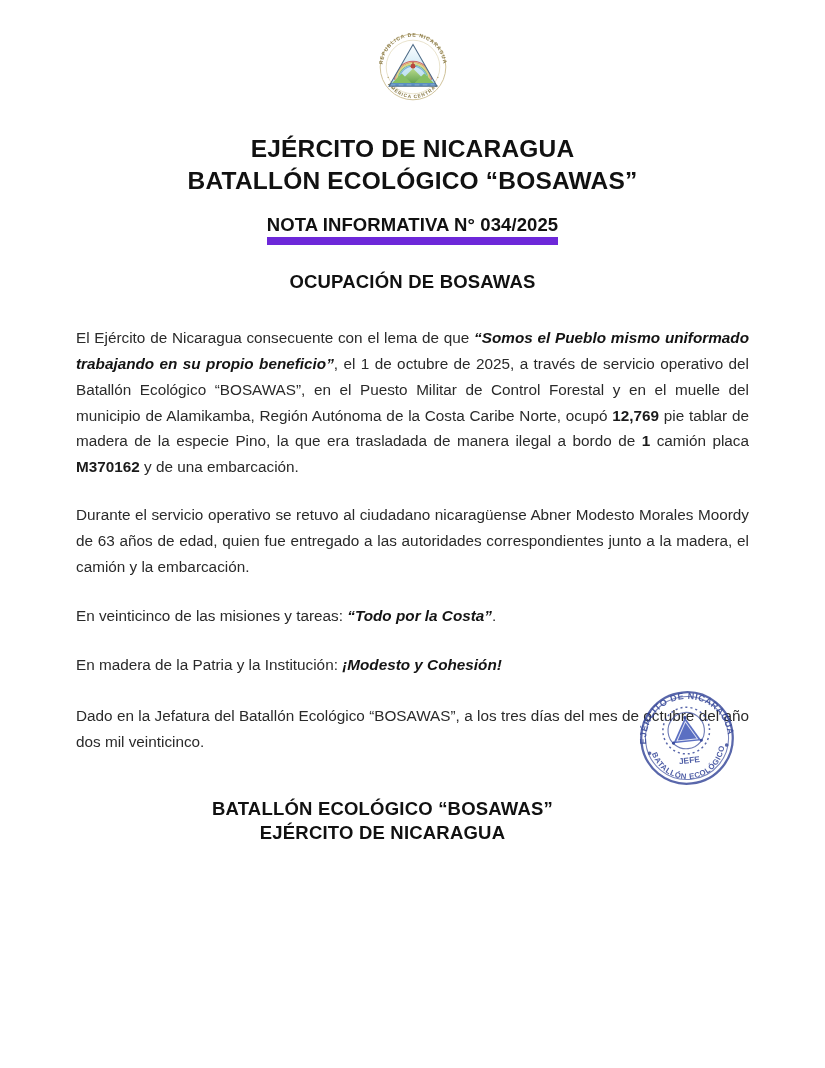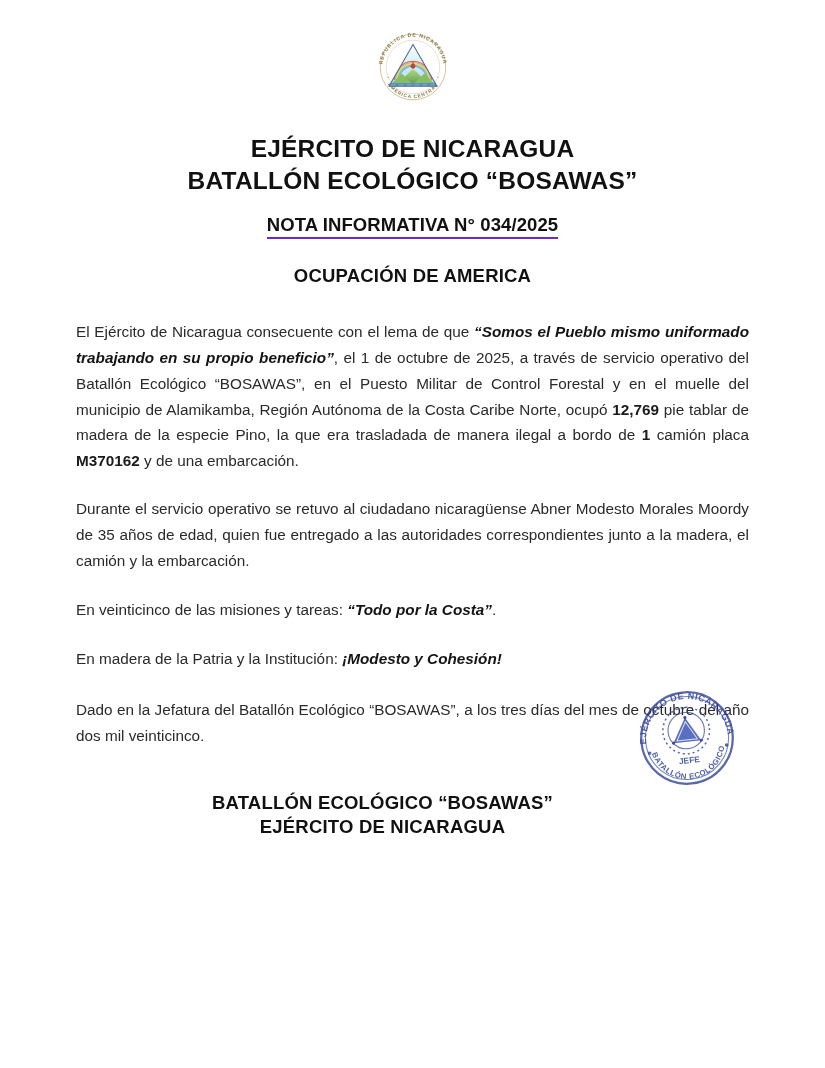--- a/index.html
+++ b/index.html
@@ -51,21 +51,21 @@
   }
   .subtitle-wrap {
     text-align: center;
     margin-top: 18px;
   }
   .subtitle {
     display: inline-block;
     font-size: 18.5px;
     font-weight: bold;
     color: #111111;
-    border-bottom: 2px solid #6d28d9;
+    border-bottom: 8px solid #6d28d9;
     padding-bottom: 1px;
     letter-spacing: 0.1px;
   }
   .section-title {
     text-align: center;
     font-size: 18.5px;
     font-weight: bold;
     color: #111111;
     margin-top: 26px;
     letter-spacing: 0.2px;
@@ -185,27 +185,27 @@
 
   <div class="title-block">
     <div class="title-line">EJÉRCITO DE NICARAGUA</div>
     <div class="title-line">BATALLÓN ECOLÓGICO “BOSAWAS”</div>
   </div>
 
   <div class="subtitle-wrap">
     <span class="subtitle">NOTA INFORMATIVA N° 034/2025</span>
   </div>
 
-  <div class="section-title">OCUPACIÓN DE AMERICA</div>
+  <div class="section-title">OCUPACIÓN DE BOSAWAS</div>
 
   <div class="body">
 
     <p class="para p1"><span>El Ejército de Nicaragua consecuente con el lema de que </span><span class="bi">“Somos el Pueblo mismo uniformado trabajando en su propio beneficio”</span><span>, el 1 de octubre de 2025, a través de servicio operativo del Batallón Ecológico “BOSAWAS”, en el Puesto Militar de Control Forestal y en el muelle del municipio de Alamikamba, Región Autónoma de la Costa Caribe Norte, ocupó </span><span class="b">12,769</span><span> pie tablar de madera de la especie Pino, la que era trasladada de manera ilegal a bordo de </span><span class="b">1</span><span> camión placa </span><span class="b">M370162</span><span> y de una embarcación.</span></p>
 
-    <p class="para p2">Durante el servicio operativo se retuvo al ciudadano nicaragüense Abner Modesto Morales Moordy de 35 años de edad, quien fue entregado a las autoridades correspondientes junto a la madera, el camión y la embarcación.</p>
+    <p class="para p2">Durante el servicio operativo se retuvo al ciudadano nicaragüense Abner Modesto Morales Moordy de 63 años de edad, quien fue entregado a las autoridades correspondientes junto a la madera, el camión y la embarcación.</p>
 
     <p class="para p3"><span>En veinticinco de las misiones y tareas: </span><span class="bi">“Todo por la Costa”</span><span>.</span></p>
 
     <p class="para p4"><span>En madera de la Patria y la Institución: </span><span class="bi">¡Modesto y Cohesión!</span></p>
 
     <p class="para p5">Dado en la Jefatura del Batallón Ecológico “BOSAWAS”, a los tres días del mes de octubre del año dos mil veinticinco.</p>
   </div>
 
   <div class="sign-block">
     <div class="sign-line">BATALLÓN ECOLÓGICO “BOSAWAS”</div>

